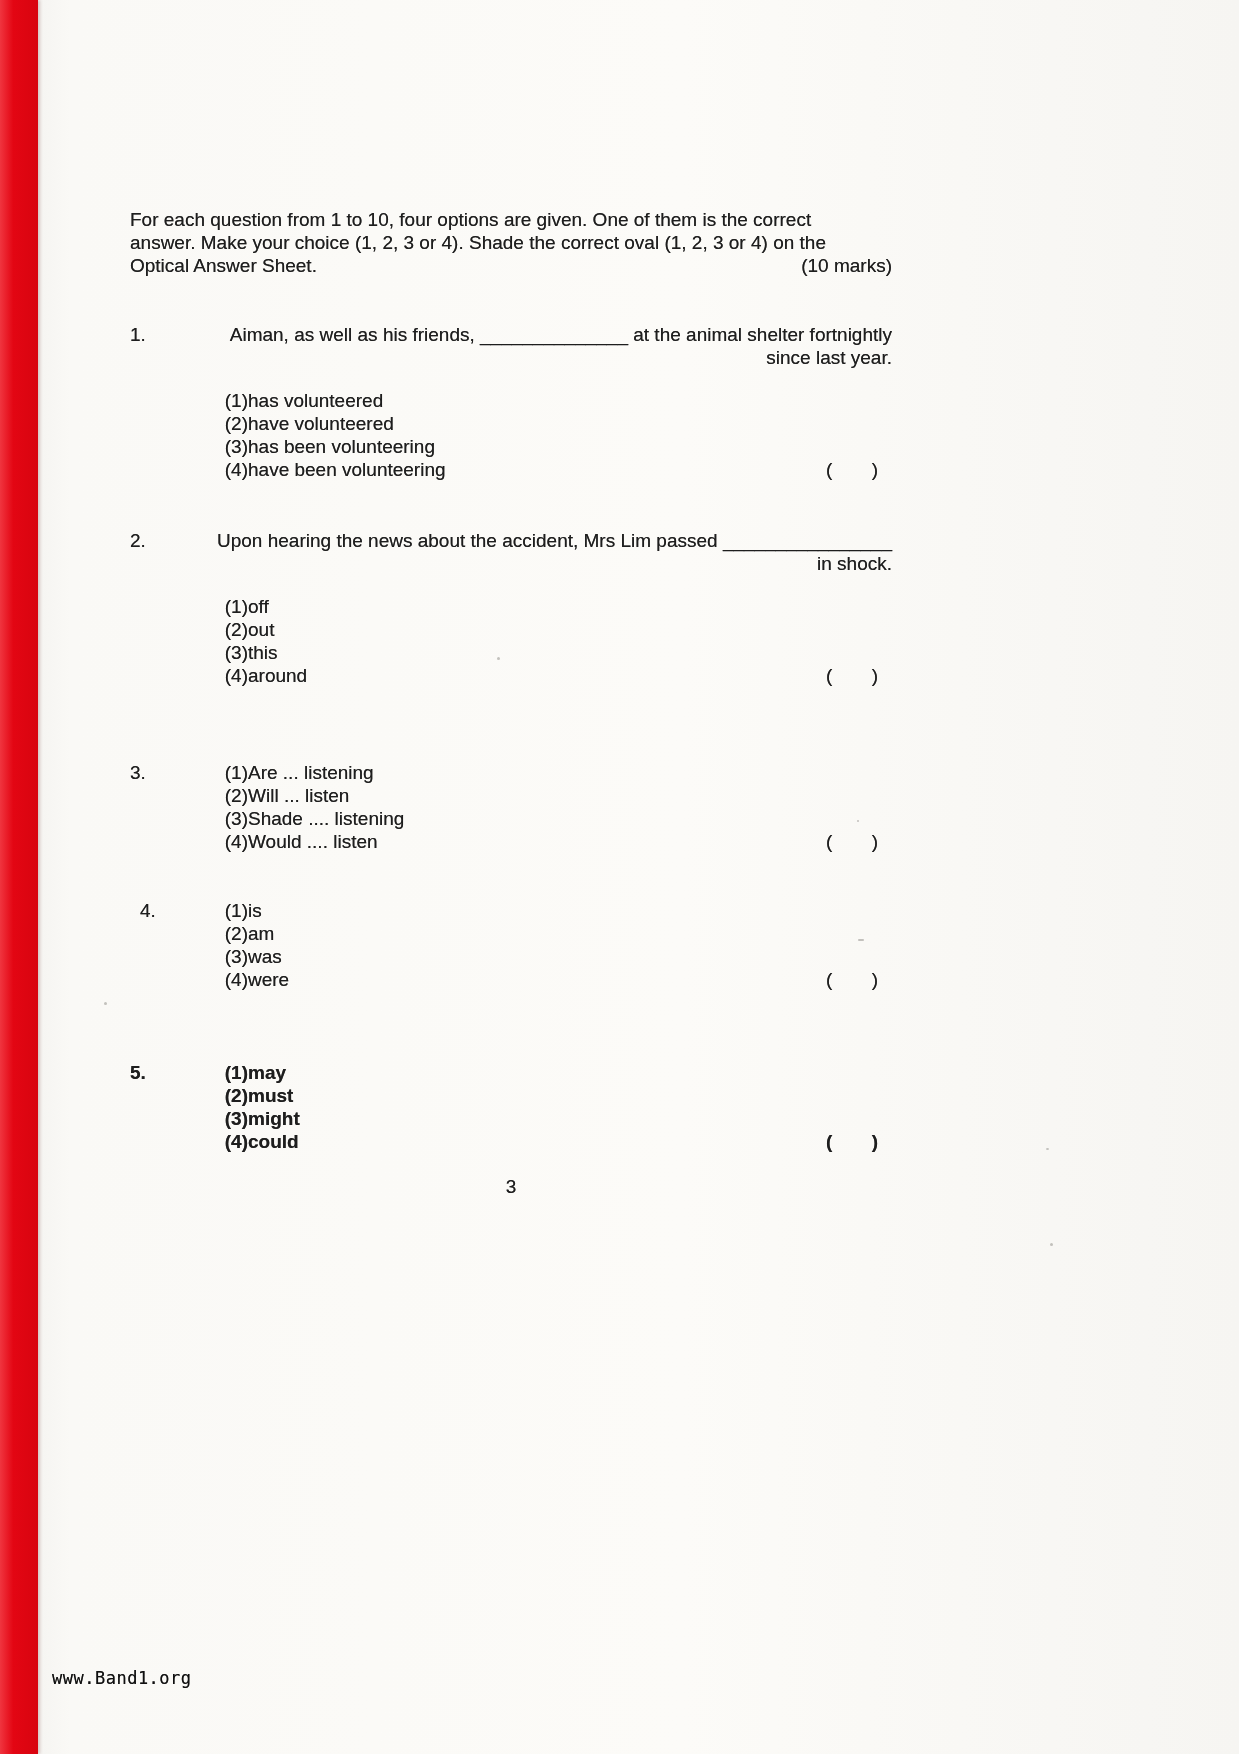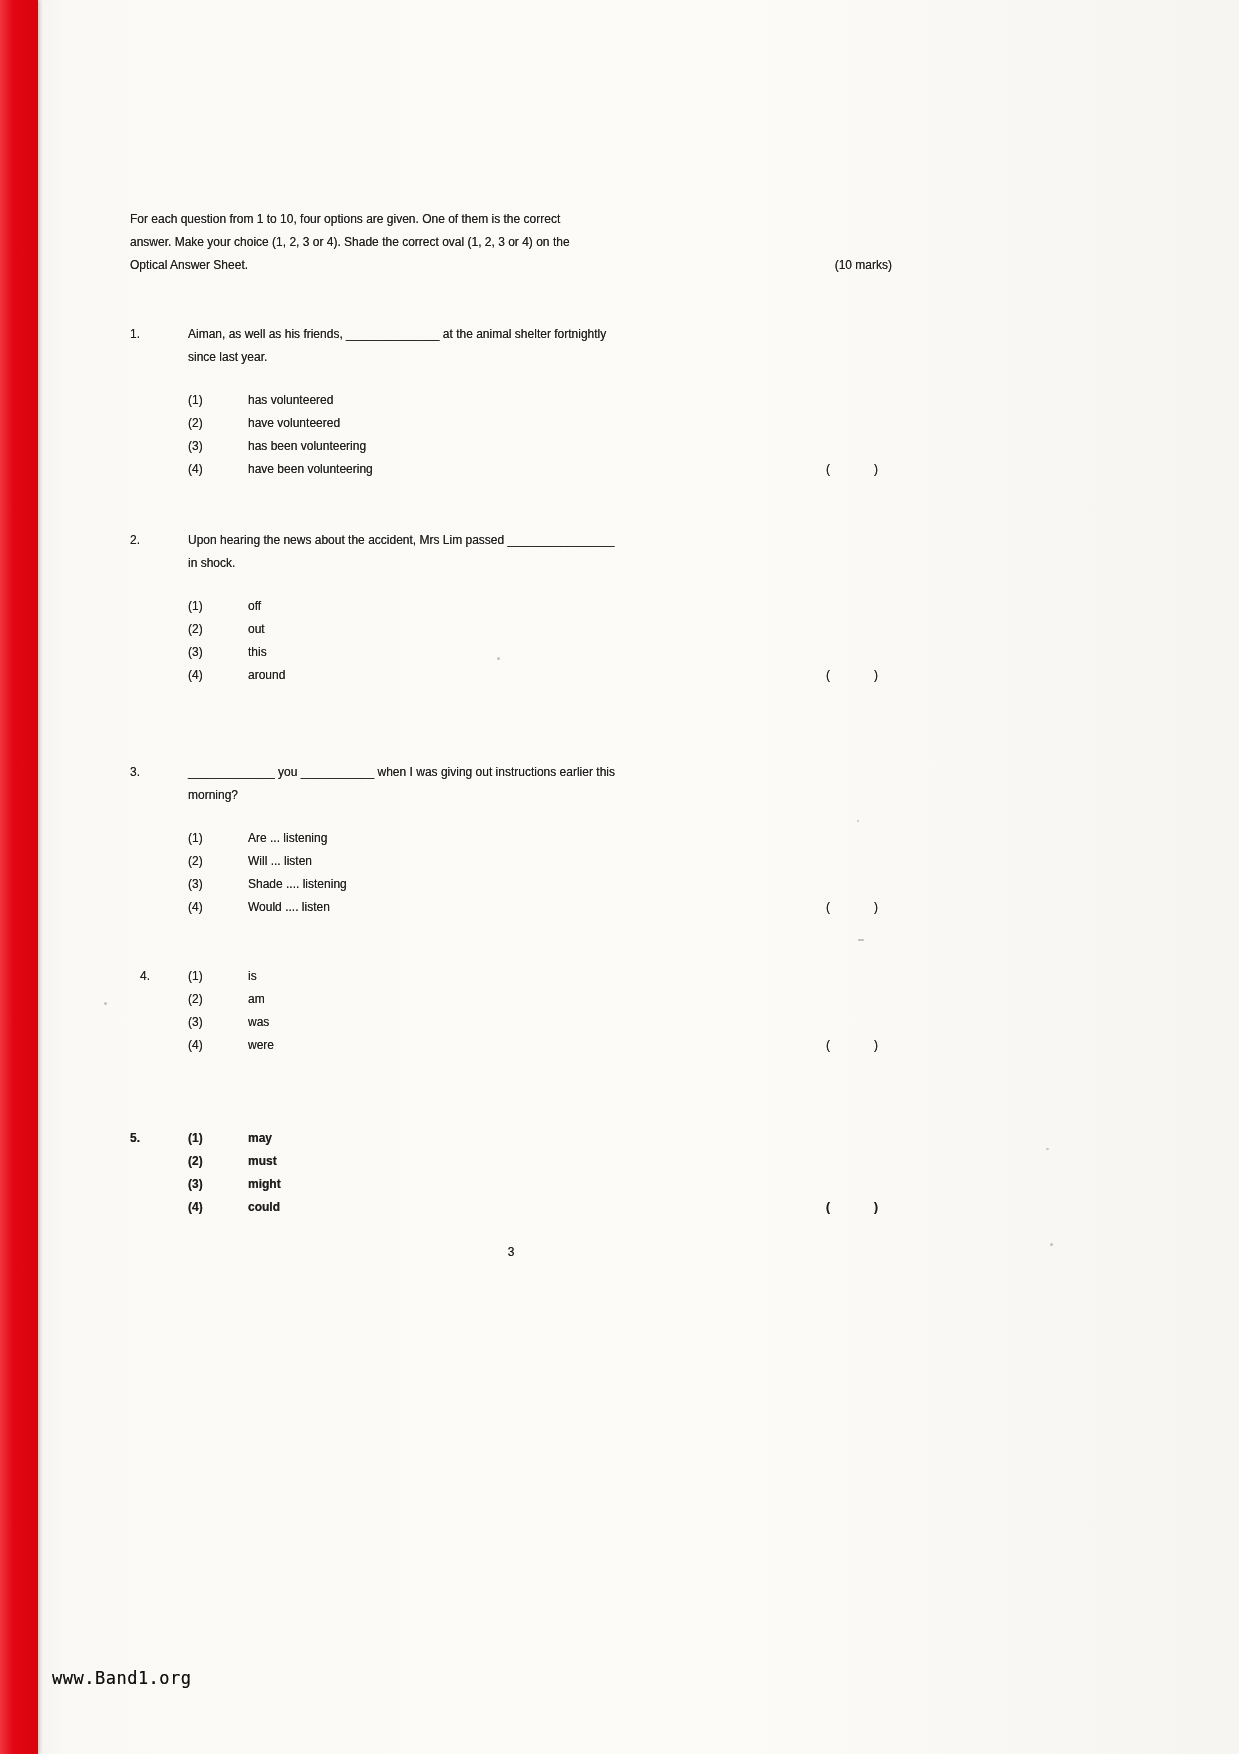--- a/index.html
+++ b/index.html
@@ -13,29 +13,29 @@
     background:linear-gradient(90deg,#f0efec 0px,#faf9f6 70px,#fcfbf8 55%,#f6f5f2 100%);
     color:#1e1e1e;
   }
   .red-strip{
     position:absolute;left:0;top:0;width:38px;height:100%;
     background:linear-gradient(90deg,#f0353f 0%,#e30613 35%,#d8040f 100%);
     box-shadow:2px 0 3px rgba(120,60,60,.25);
   }
   .content{
     position:absolute;left:130px;top:208px;width:762px;
-    font-size:12px;line-height:23px;
+    font-size:19px;line-height:23px;
     text-shadow:0 0 .55px rgba(30,30,30,.75);
   }
   .instructions{position:relative;margin-bottom:46px;}
   .instr-text{white-space:pre;display:block;}
   .marks{position:absolute;right:0;bottom:0;white-space:nowrap;margin-left:48px;}
   .question{display:flex;}
   .q-num{width:58px;flex:none;}
-  .q-body{flex:1;position:relative;min-width:0;}
+  .q-body{flex:1;position:relative;min-width:0;text-align:right;}
   .q-text{white-space:pre;margin-bottom:20px;}
   .option{display:flex;}
   .opt-num{width:60px;flex:none;}
   .bracket{
     position:absolute;right:14px;bottom:0;width:52px;
     display:flex;justify-content:space-between;
   }
   .q1{margin-bottom:48px;}
   .q2{margin-bottom:74px;}
   .q3{margin-bottom:46px;}
@@ -128,22 +128,20 @@
         <div class="bracket">
           <span>(</span>
           <span>)</span>
         </div>
       </div>
     </div>
 
     <div class="question q3">
       <div class="q-num">3.</div>
       <div class="q-body">
-        <div class="q-text">_____________ you ___________ when I was giving out instructions earlier this
-morning?</div>
         <div class="options">
           <div class="option">
             <span class="opt-num">(1)</span>
             <span class="opt-label">Are ... listening</span>
           </div>
           <div class="option">
             <span class="opt-num">(2)</span>
             <span class="opt-label">Will ... listen</span>
           </div>
           <div class="option">

